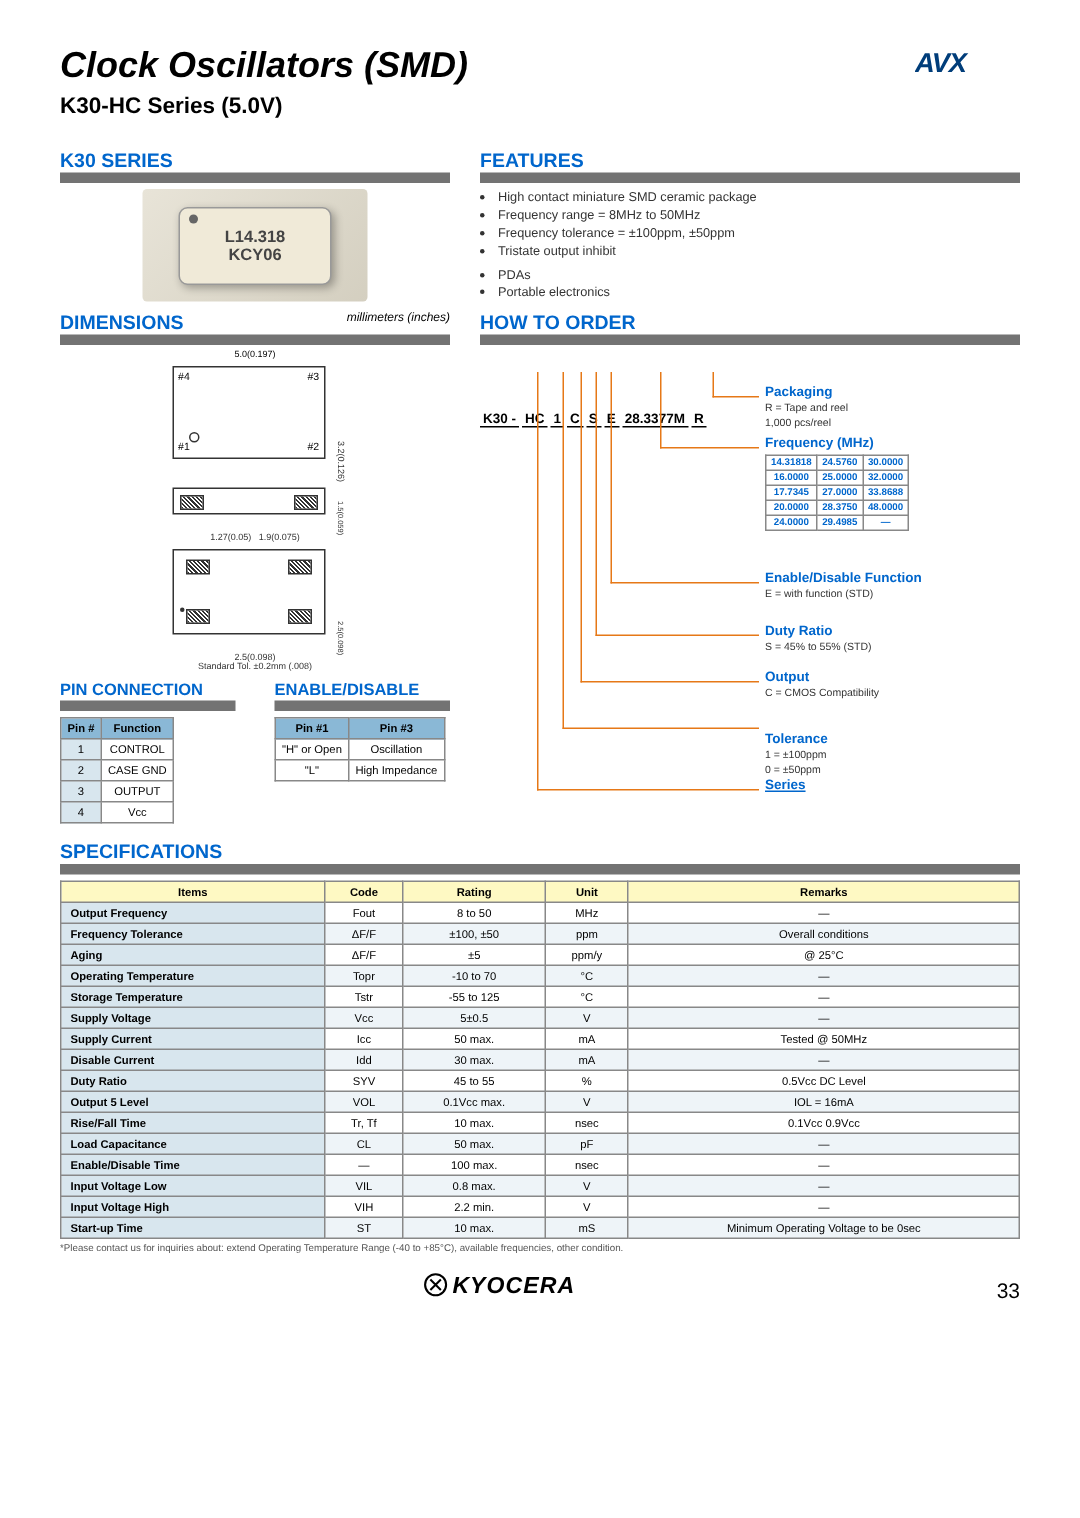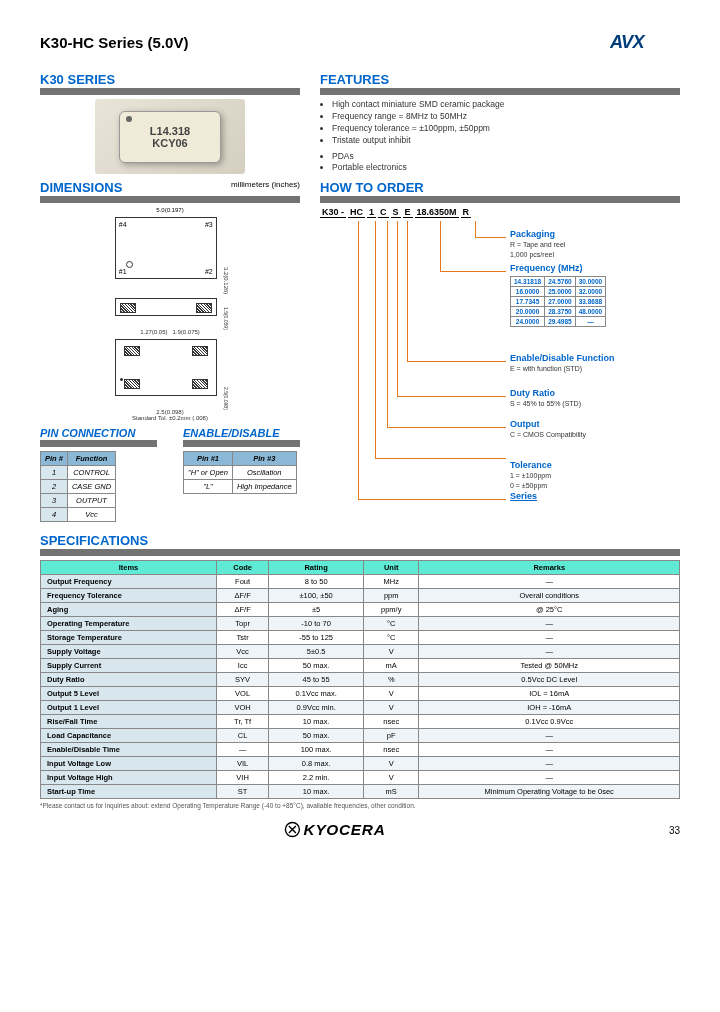--- a/index.html
+++ b/index.html
@@ -7,61 +7,62 @@
 .header { display:flex; justify-content:space-between; align-items:flex-start; margin-bottom:4px;}
 .h1 { font-size:24px; font-weight:bold; font-style:italic; margin:0; }
 .h2 { font-size:15px; font-weight:bold; margin:4px 0 10px 0; }
 .logo { font-size:22px; font-weight:bold; font-style:italic; color:#003d7a; letter-spacing:-1px; }
 .logo svg { width:70px; height:26px; }
 .columns { display:flex; gap:20px; }
 .leftcol { width:260px; }
 .rightcol { flex:1; }
 .sechead { color:#0066cc; font-size:13px; font-weight:bold; border-bottom:7px solid #737373; padding-bottom:1px; margin:6px 0 4px 0; }
 .sechead.small { font-size:11px; }
-.sechead .units { float:right; font-size:8px; color:#000; font-weight:normal; }
+.sechead .units { float:right; font-size:8px; color:#000; font-weight:normal;font-style:italic; }
 .photo { width:150px; height:75px; background:linear-gradient(135deg,#e8e4d8,#d4cfc0); border-radius:3px; margin:4px auto; display:flex; align-items:center; justify-content:center; position:relative; }
 .chip { width:100px; height:50px; background:#f0ead8; border:1px solid #999; border-radius:6px; position:relative; display:flex; flex-direction:column; align-items:center; justify-content:center; font-size:11px; font-weight:bold; color:#444; box-shadow:2px 2px 6px rgba(0,0,0,0.3); }
 .chip .dot { position:absolute; width:6px; height:6px; background:#666; border-radius:50%; top:4px; left:6px;}
 .diagrams { text-align:center; }
 .diag-box { display:inline-block; border:1px solid #333; position:relative; margin:4px; }
 .diag-top { width:100px; height:60px; }
 .diag-pad { position:absolute; width:14px; height:8px; background:repeating-linear-gradient(45deg,#333,#333 1px,#fff 1px,#fff 2px); border:0.5px solid #333;}
 .dim-label { font-size:6px; color:#333; }
 .bullets { margin:4px 0; padding-left:12px; font-size:8.5px; line-height:1.4; color:#333;}
 .bullets li { list-style:disc; }
 table { border-collapse:collapse; font-size:7.5px; width:100%; }
 table.small { width:auto; }
 th, td { border:1px solid #888; padding:2px 4px; text-align:center; }
 th { background:#8ab8d6; font-weight:bold; }
 .pin-table td:first-child { background:#d8e6ee; }
-.spec-table th { background:#5eead4; }
+.spec-table th { background:#fef9c3; }
 .spec-table tr:nth-child(even) td { background:#eef4f8; }
 .spec-table tr td:first-child { background:#d8e6ee; font-weight:bold; text-align:left; padding-left:6px;}
 .order-diagram { position:relative; font-size:9px; font-weight:bold; height:320px; }
 .order-code { display:flex; gap:2px; }
-.order-code span { border-bottom:1.5px solid #000; padding:0 2px; }
+.order-code span { border-bottom:1.5px solid #000; padding:0 2px;margin-top:40px; }
 .order-line { position:absolute; border-left:1px solid #e67817; border-bottom:1px solid #e67817; }
 .order-label { position:absolute; font-weight:bold; color:#0066cc; font-size:9px; }
 .order-note { font-size:7px; color:#333; font-weight:normal; }
 .freq-table { font-size:6.5px; }
 .freq-table td { padding:1px 3px; }
 .footer { text-align:center; margin-top:10px; }
 .kyocera { font-size:20px; font-weight:900; letter-spacing:1px; font-style:italic; }
 .kyocera svg { width:140px; }
-.pagenum { float:right; font-size:10px; margin-top:6px;}
+.pagenum { float:right; font-size:14px; margin-top:6px;}
 .footnote { font-size:6.5px; color:#555; margin-top:3px; }
-.flexhead { display:flex; gap:26px;font-style:italic; }
+.flexhead { display:flex; gap:26px; }
 .flexhead > div { flex:1; }
 </style>
 </head>
 <body>
 
 <div class="page">
   <div class="header">
     <div>
+      <div class="h1">Clock Oscillators (SMD)</div>
       <div class="h2">K30-HC Series (5.0V)</div>
     </div>
     <div class="logo">
       <svg viewBox="0 0 100 30">
           <text x="0" y="22" font-size="26" font-weight="900" font-style="italic" fill="#003d7a" font-family="Arial">AVX</text>
         </svg>
     </div>
   </div>
 
   <div class="columns">
@@ -172,21 +173,21 @@
       </ul>
       <div class="sechead">HOW TO ORDER</div>
       <div class="order-diagram">
         <div class="order-code">
           <span>K30 -</span>
           <span>HC</span>
           <span>1</span>
           <span>C</span>
           <span>S</span>
           <span>E</span>
-          <span>18.6350M</span>
+          <span>28.3377M</span>
           <span>R</span>
         </div>
         <div class="order-line" style="left:155px; top:14px; width:30px; height:16px;"></div>
         <div class="order-label" style="left:190px; top:22px;"><span>Packaging</span><br><span class="order-note" style="white-space:pre-line;">R = Tape and reel
 1,000 pcs/reel</span></div>
         <div class="order-line" style="left:120px; top:14px; width:65px; height:50px;"></div>
         <div class="order-label" style="left:190px; top:56px;"><span>Frequency (MHz)</span>
           <table class="freq-table" style="margin-top:3px;">
             <tbody>
                 <tr>
@@ -287,39 +288,39 @@
           <td>—</td>
         </tr>
         <tr>
           <td>Supply Current</td>
           <td>Icc</td>
           <td>50 max.</td>
           <td>mA</td>
           <td>Tested @ 50MHz</td>
         </tr>
         <tr>
+          <td>Disable Current</td>
+          <td>Idd</td>
+          <td>30 max.</td>
+          <td>mA</td>
+          <td>—</td>
+        </tr>
+        <tr>
           <td>Duty Ratio</td>
           <td>SYV</td>
           <td>45 to 55</td>
           <td>%</td>
           <td>0.5Vcc DC Level</td>
         </tr>
         <tr>
           <td>Output 5 Level</td>
           <td>VOL</td>
           <td>0.1Vcc max.</td>
           <td>V</td>
           <td>IOL = 16mA</td>
-        </tr>
-        <tr>
-          <td>Output 1 Level</td>
-          <td>VOH</td>
-          <td>0.9Vcc min.</td>
-          <td>V</td>
-          <td>IOH = -16mA</td>
         </tr>
         <tr>
           <td>Rise/Fall Time</td>
           <td>Tr, Tf</td>
           <td>10 max.</td>
           <td>nsec</td>
           <td>0.1Vcc 0.9Vcc</td>
         </tr>
         <tr>
           <td>Load Capacitance</td>

